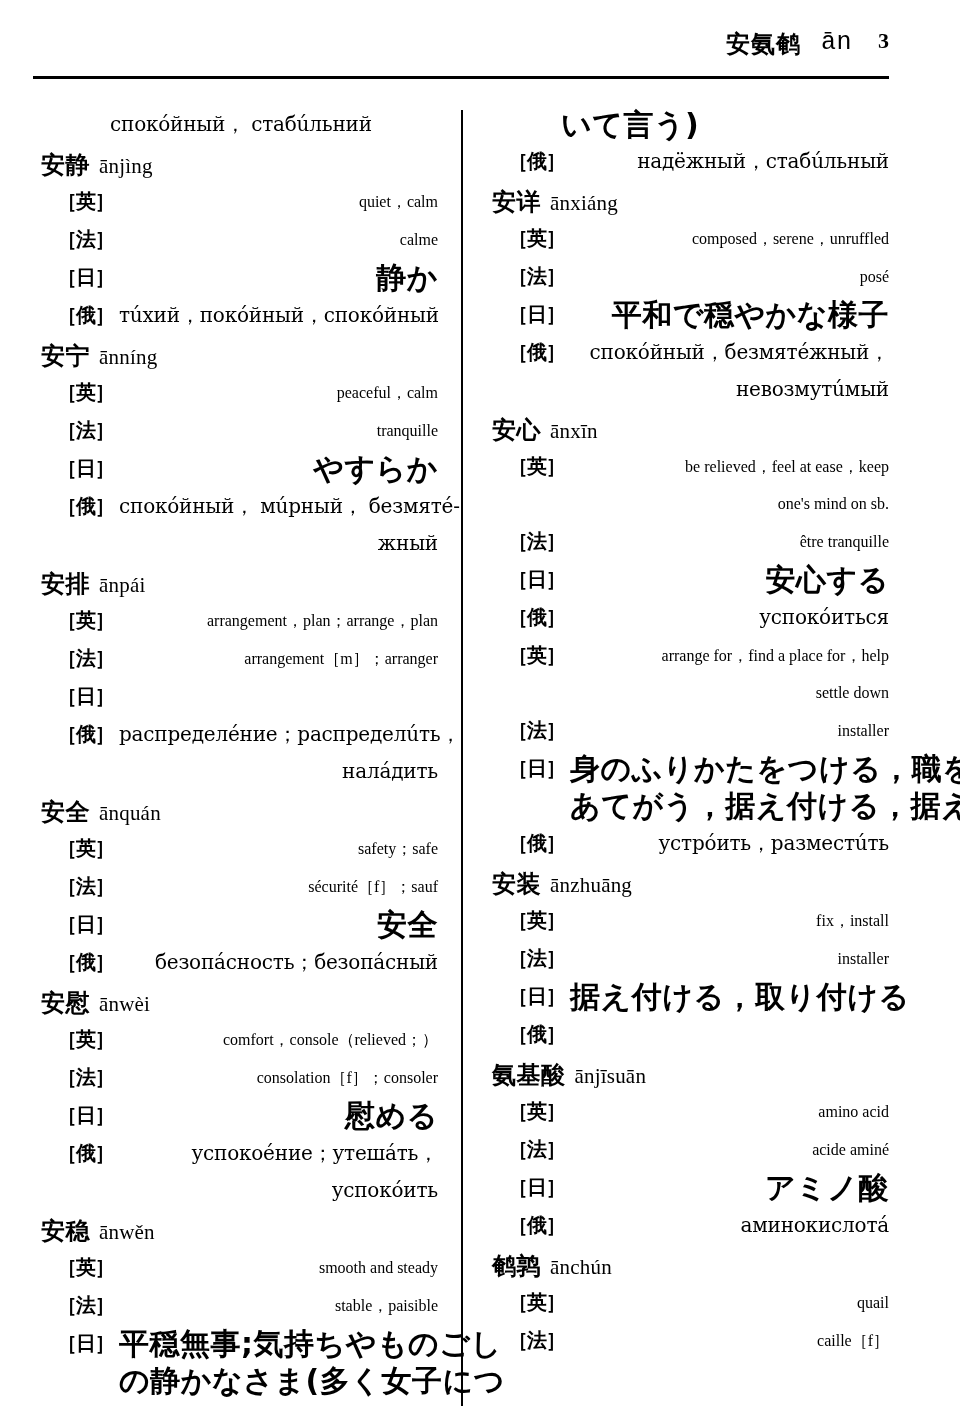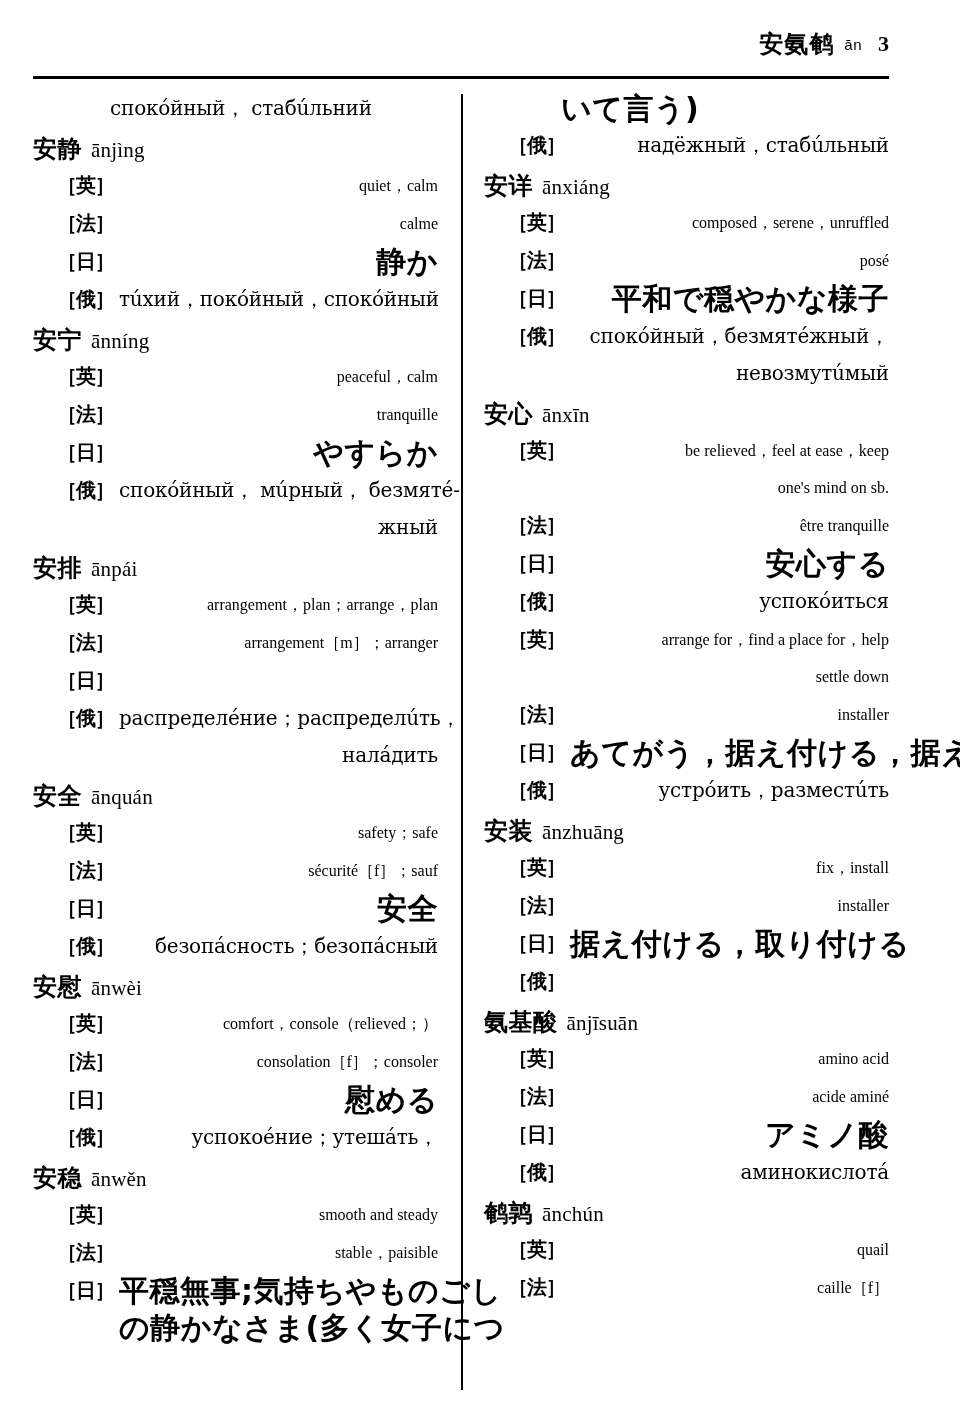--- a/index.html
+++ b/index.html
@@ -22,33 +22,33 @@
     left: 33px;
     top: 28px;
     width: 856px;
     height: 44px;
   }
   .header-inner {
     position: absolute;
     right: 0;
     top: 0;
     display: flex;
-    align-items: center;
-    gap: 10px;
+    align-items: flex-start;
+    gap: 20px;
     white-space: nowrap;
   }
   .header-guide {
     font-family: "DejaVu Sans", "Liberation Sans", sans-serif;
     font-weight: bold;
     font-size: 24px;
     letter-spacing: 1px;
   }
   .header-pinyin {
-    font-family: Liberation Sans, sans-serif;
-    font-size: 15px;
+    font-family: Liberation Mono, monospace;
+    font-size: 25px;
     letter-spacing: 0.5px;
   }
   .header-pagenum {
     font-family: "Liberation Serif", serif;
     font-weight: bold;
     font-size: 22px;
     padding-left: 6px;
   }
   .header-rule {
     position: absolute;
@@ -56,21 +56,21 @@
     top: 76px;
     width: 856px;
     height: 3px;
     background: #000;
   }
 
   
   .columns {
     position: absolute;
     left: 33px;
-    top: 90px;
+    top: 106px;
     width: 856px;
     height: 1300px;
   }
   .col {
     position: absolute;
     top: 0;
     width: 405px;
     height: 100%;
   }
   .col-left  { left: 0; }
@@ -85,21 +85,21 @@
   }
 
   
   .entry { margin: 0 0 1px 0; }
 
   .headword {
     display: flex;
     align-items: baseline;
     gap: 9px;
     white-space: nowrap;
-    margin: 6px 0 2px 0;
+    margin: 6px 0 2px 8px;
   }
   .hw-chars {
     font-family: "DejaVu Sans", "Liberation Sans", sans-serif;
     font-weight: bold;
     font-size: 24px;
     letter-spacing: 0.5px;
   }
   .hw-pinyin {
     font-family: Liberation Serif, serif;
     font-size: 21px;
@@ -313,20 +313,21 @@
         <div class="sense">
           <span class="sense-tag">［日］</span>
           <div class="sense-body">
             <div class="gloss-line cjk">慰める</div>
           </div>
         </div>
         <div class="sense">
           <span class="sense-tag">［俄］</span>
           <div class="sense-body">
             <div class="gloss-line cyr">успокоéние；утешáть，</div>
+            <div class="gloss-line cyr">успокóить</div>
           </div>
         </div>
       </div>
       <div class="entry">
         <div class="headword">
           <span class="hw-chars">安稳</span>
           <span class="hw-pinyin">ānwěn</span>
         </div>
         <div class="sense">
           <span class="sense-tag">［英］</span>
@@ -431,20 +432,21 @@
         </div>
         <div class="sense">
           <span class="sense-tag">［法］</span>
           <div class="sense-body">
             <div class="gloss-line latin">installer</div>
           </div>
         </div>
         <div class="sense">
           <span class="sense-tag">［日］</span>
           <div class="sense-body">
+            <div class="gloss-line cjk">身のふりかたをつける，職を</div>
             <div class="gloss-line cjk">あてがう，据え付ける，据える</div>
           </div>
         </div>
         <div class="sense">
           <span class="sense-tag">［俄］</span>
           <div class="sense-body">
             <div class="gloss-line cyr">устрóить，разместúть</div>
           </div>
         </div>
       </div>

